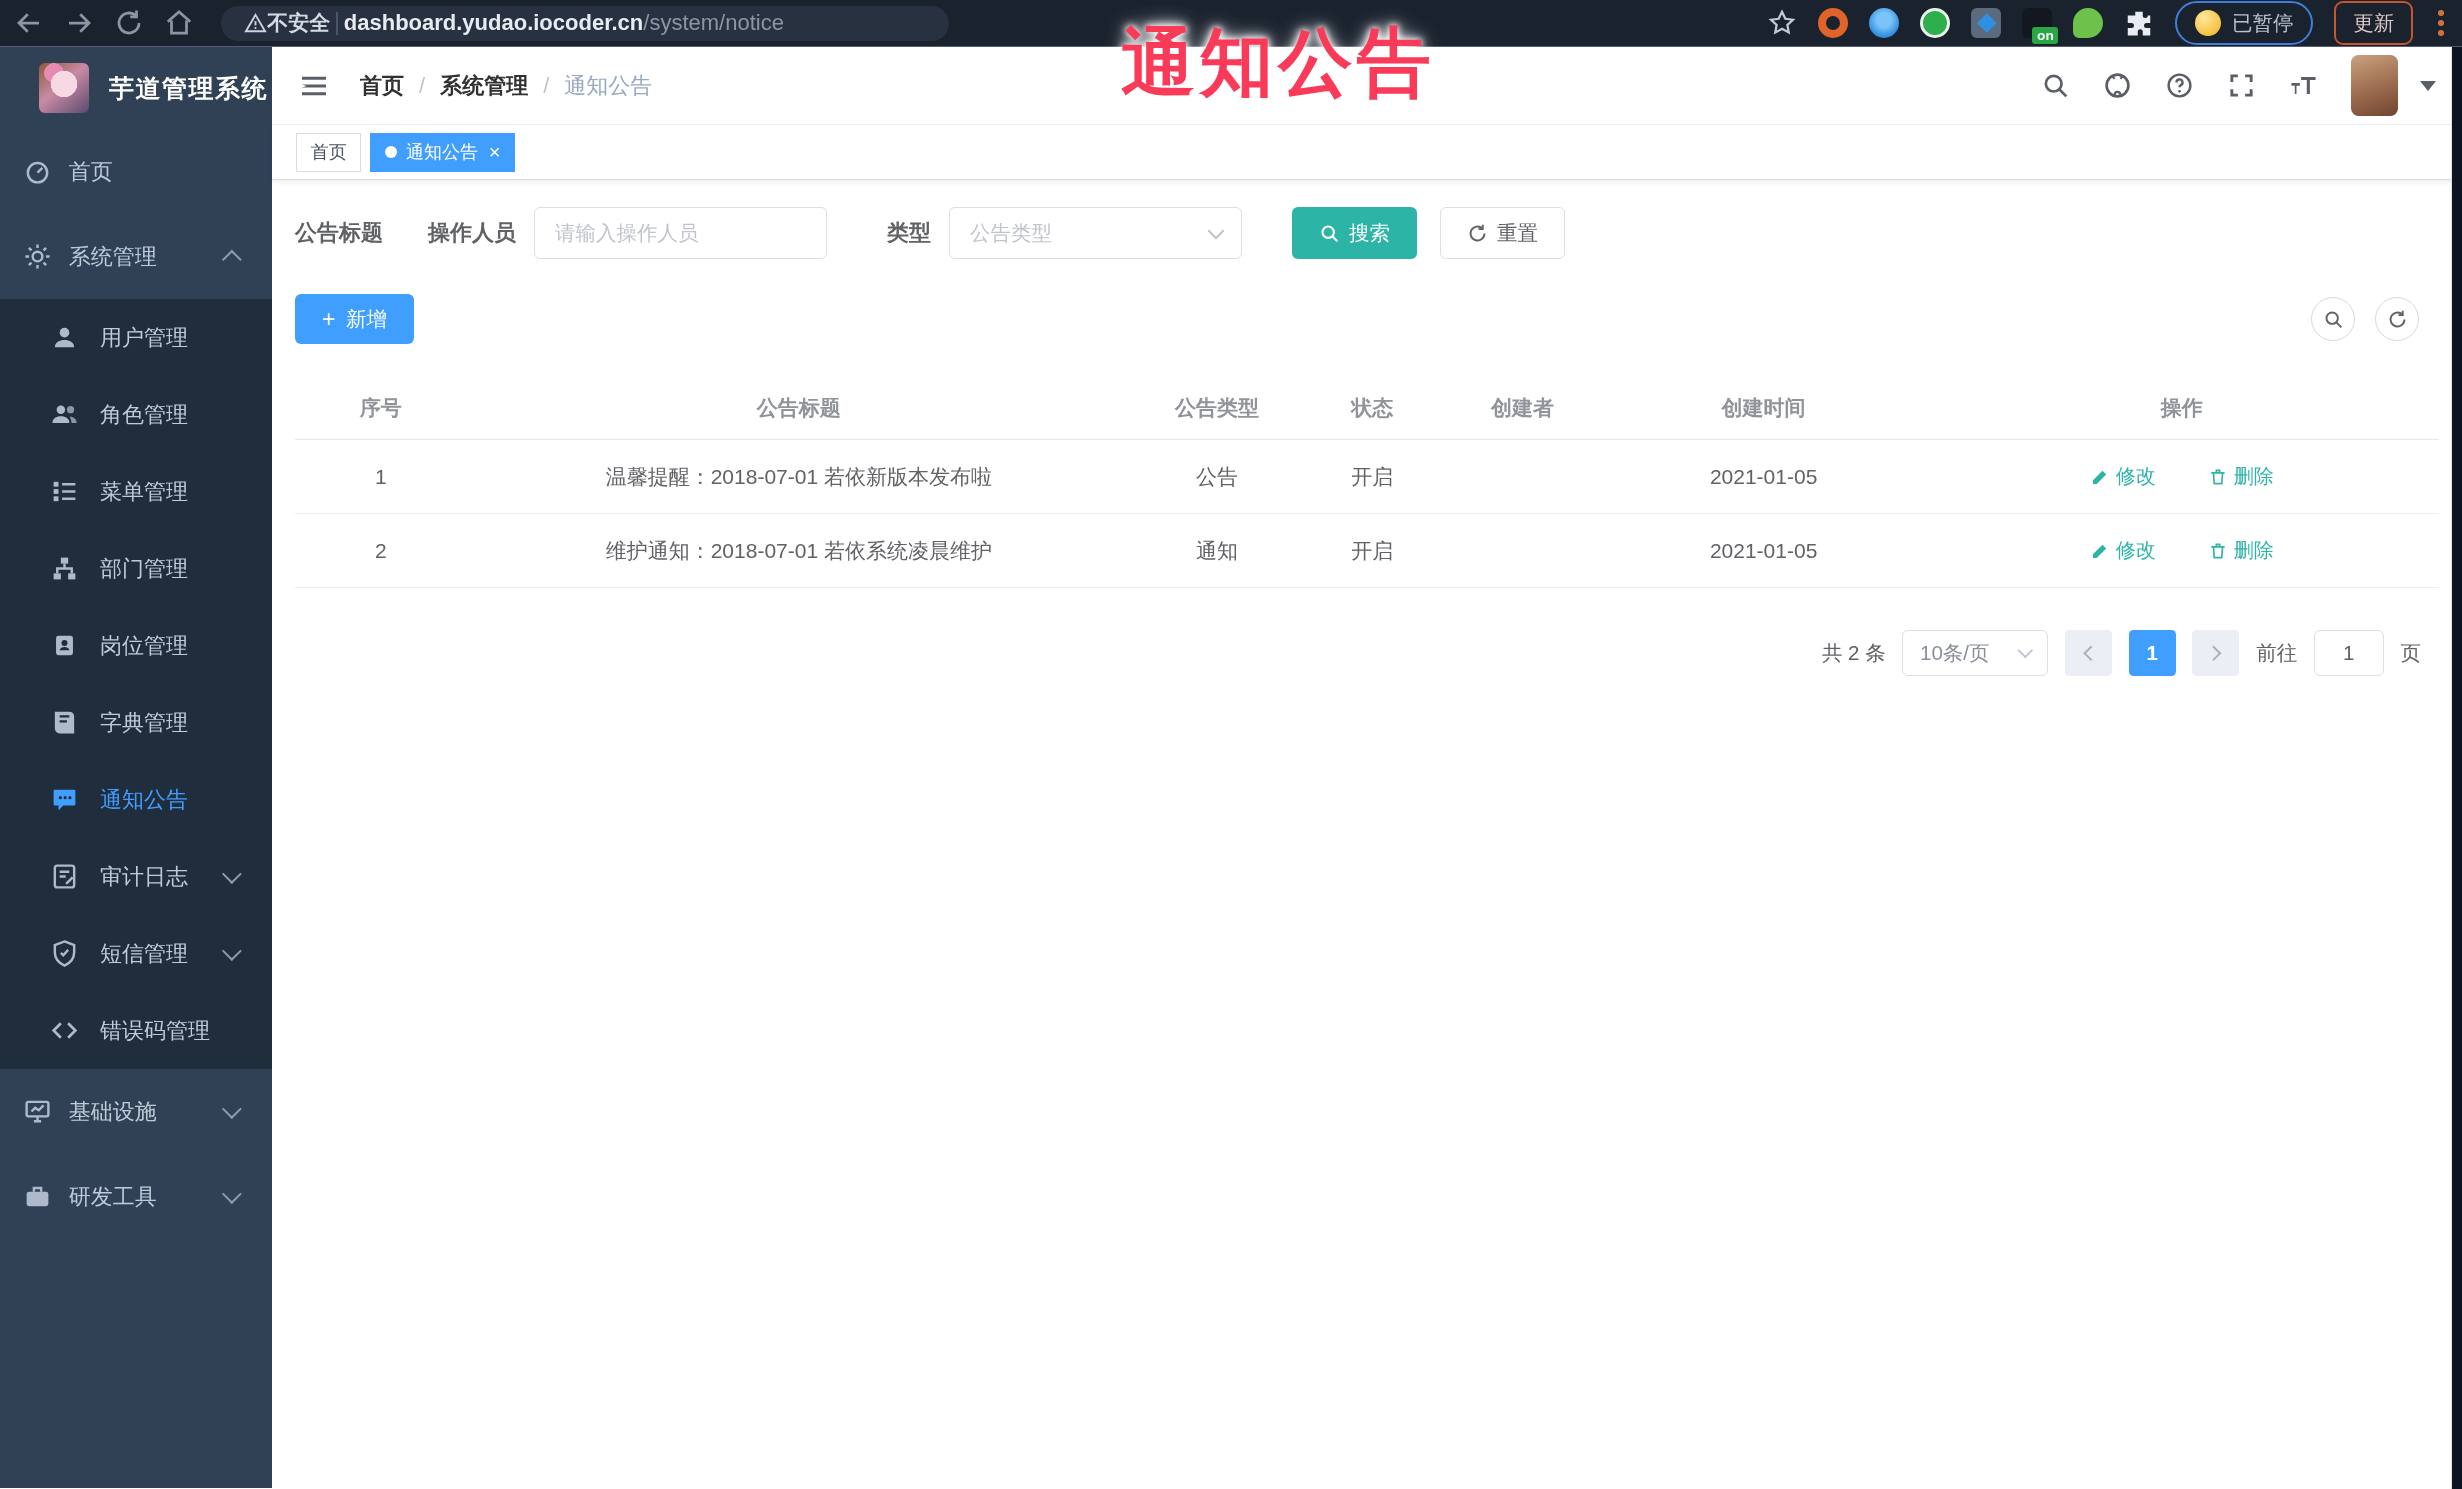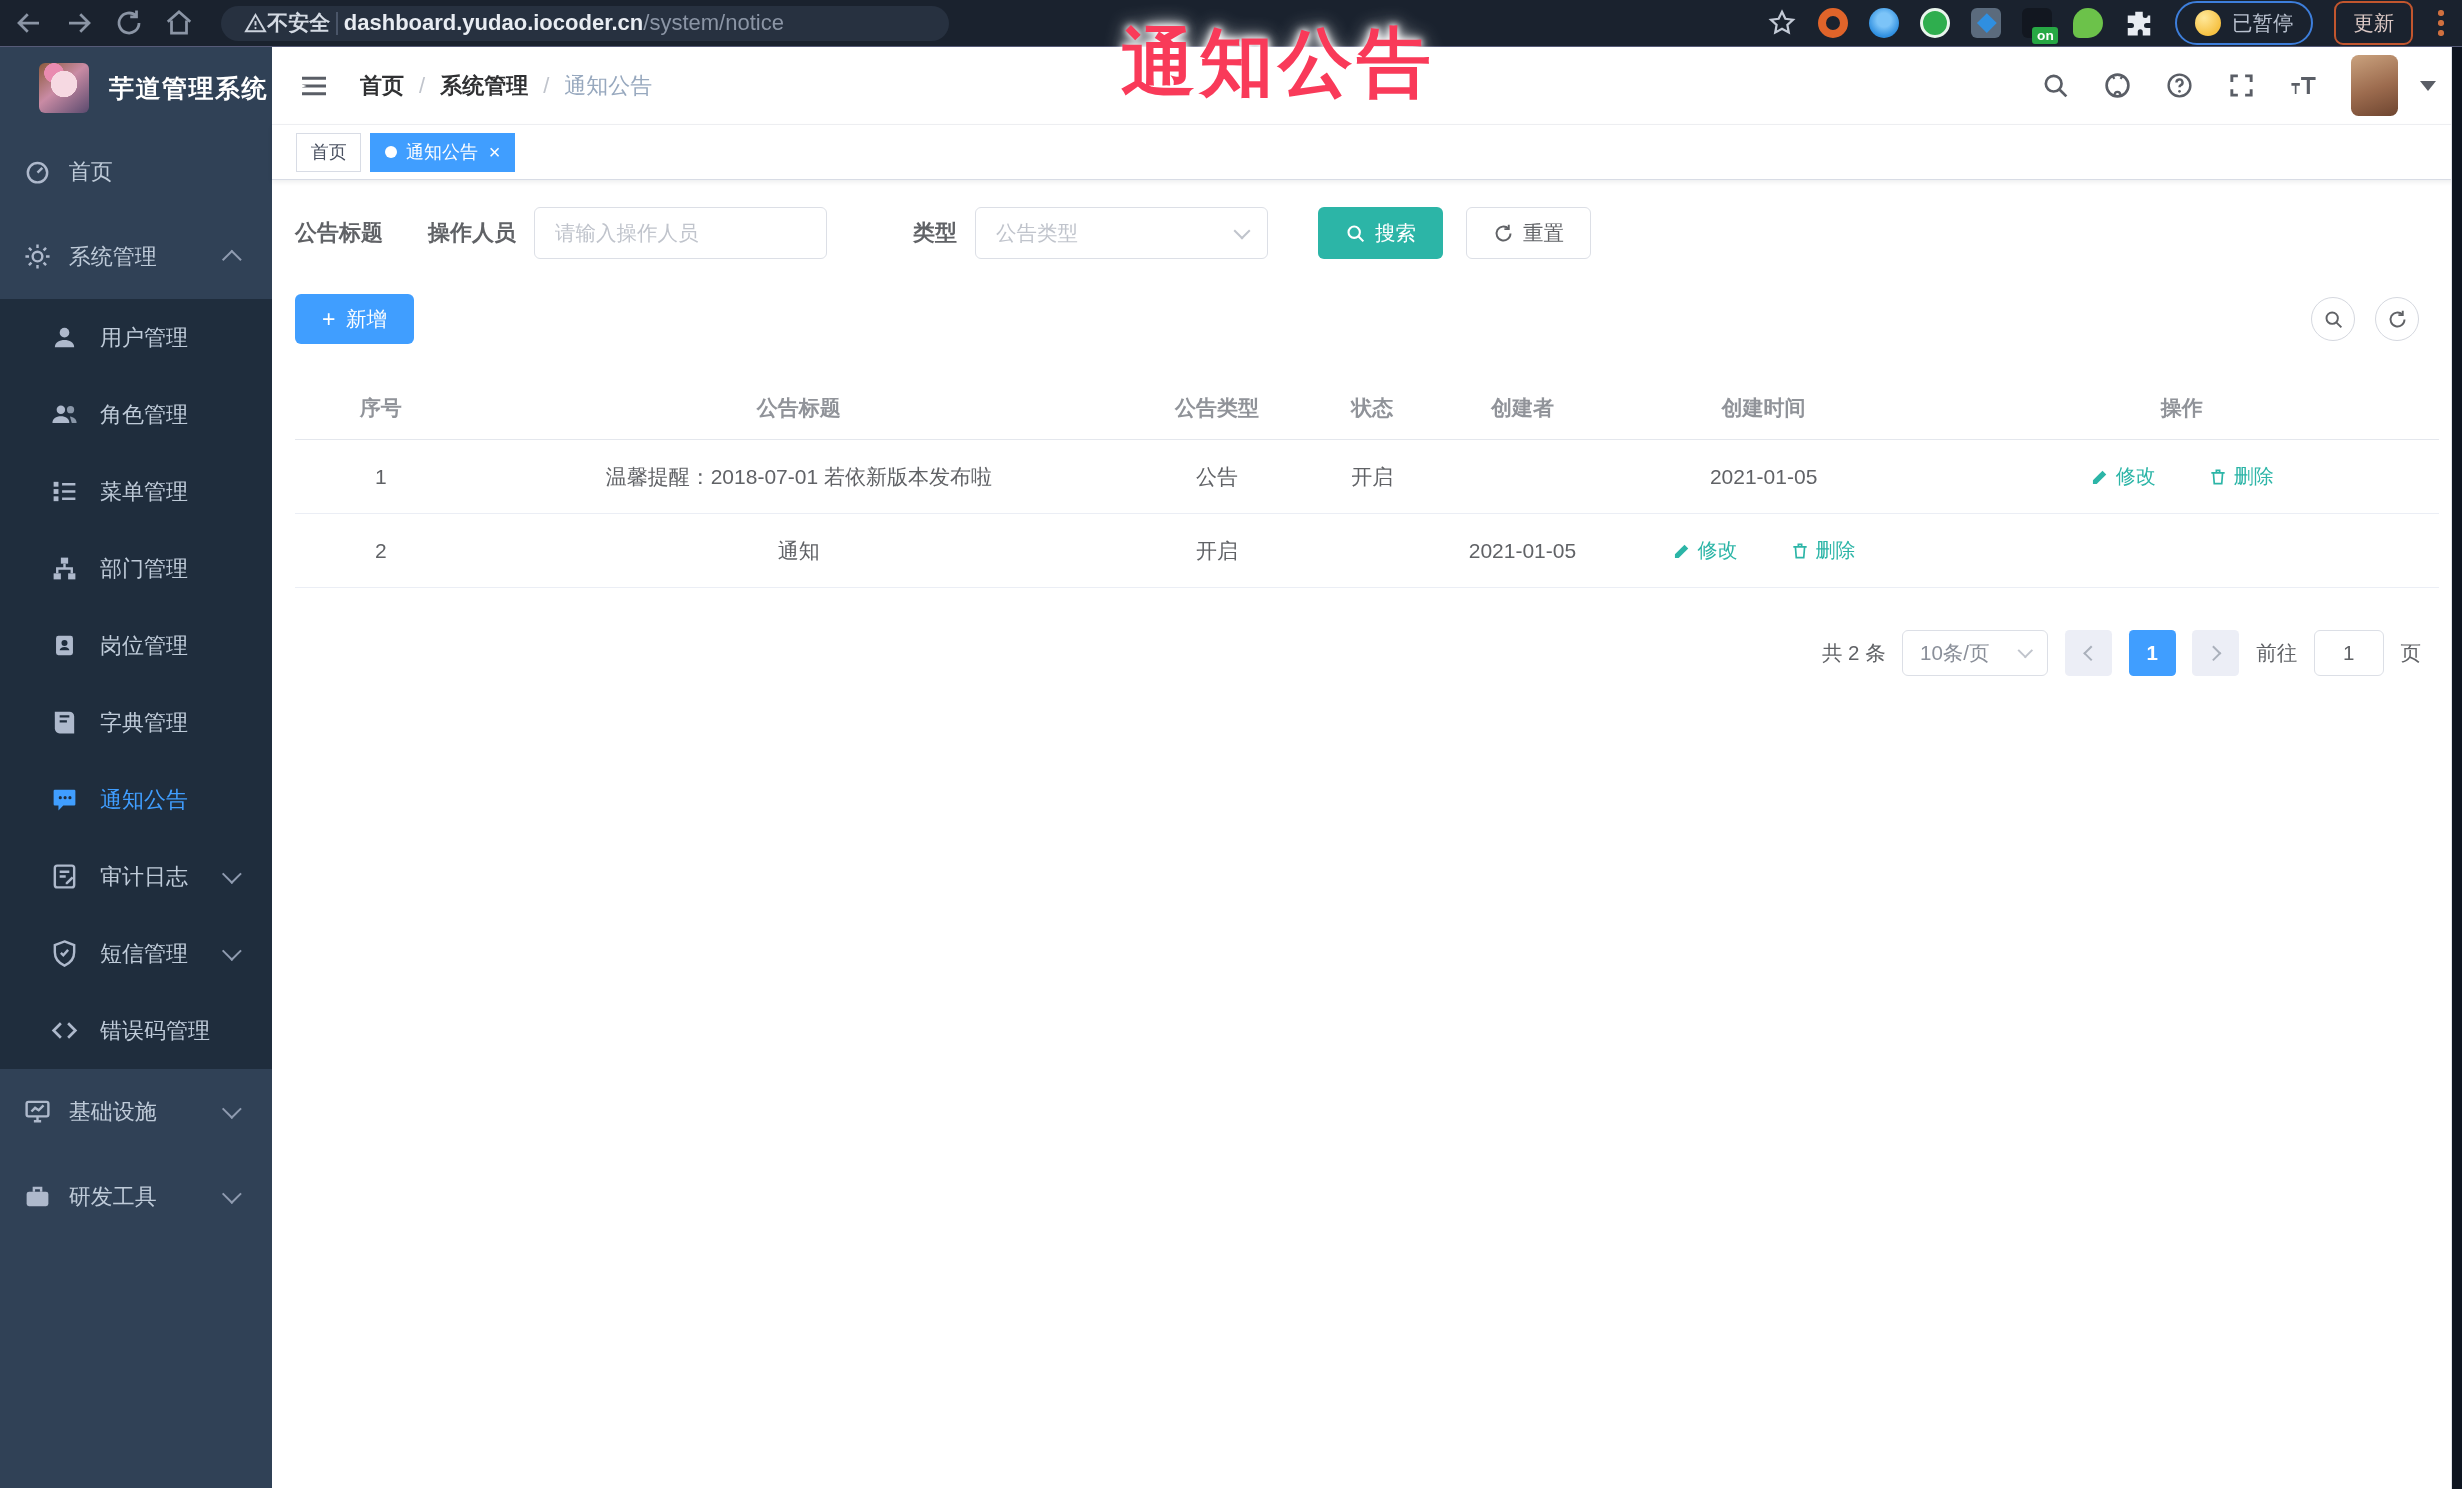--- a/index.html
+++ b/index.html
@@ -100,21 +100,21 @@
 
   .content { flex:1; padding:27px 23px 0 23px; position:relative; }
 
   .filter-row { display:flex; align-items:center; margin-bottom:35px; }
   .f-label { font-size:22px; font-weight:700; color:#606266; margin-right:18px; white-space:nowrap; }
   .f-input { width:293px; height:52px; border:0.8px solid #dcdfe6; border-radius:6px;
     padding:0 20px; font-size:20.5px; color:#606266; outline:none;
     font-family:"Liberation Sans","DejaVu Sans",sans-serif; }
   .f-input::placeholder { color:#c0c4cc; }
   .f-item { display:flex; align-items:center; margin-right:27px; }
-  .f-item.type { margin-left:59px; }
+  .f-item.type { margin-left:33px; }
   .selectbox { position:relative; }
   .selectbox .chev2 { position:absolute; right:20px; top:18px; width:12px; height:12px;
     border-right:2.3px solid #c0c4cc; border-bottom:2.3px solid #c0c4cc; transform:rotate(45deg); }
   .btn { height:52px; display:inline-flex; align-items:center; gap:9px; border-radius:6px;
     font-size:20.5px; padding:0 26px; border:0.8px solid transparent; cursor:pointer; white-space:nowrap; }
   .btn svg { width:21px; height:21px; }
   .btn-search { background:#2cb5a7; color:#fff; margin-left:23px; }
   .btn-reset { background:#fff; color:#606266; border-color:#dcdfe6; margin-left:23px; }
 
   .toolbar-row { display:flex; align-items:center; margin-bottom:32px; }
@@ -505,20 +505,21 @@
                 <svg viewBox="0 0 24 24" fill="none" stroke="currentColor" stroke-width="2">
                     <path d="M4 7h16M10 7V4h4v3M6.5 7l1 13h9l1-13"></path>
                   </svg>
                 <span>删除</span>
               </span>
             </span>
           </div>
 
           <div class="t-row t-data">
             <span>2</span>
+            <span>维护通知：2018-07-01 若依系统凌晨维护</span>
             <span>通知</span>
             <span>开启</span>
             <span></span>
             <span>2021-01-05</span>
             <span class="op-cell">
               <span class="op-link">
                 <svg viewBox="0 0 24 24" fill="currentColor">
                     <path d="M15 4.5l4.5 4.5L8 20.5H3.5V16z"></path>
                   </svg>
                 <span>修改</span>

